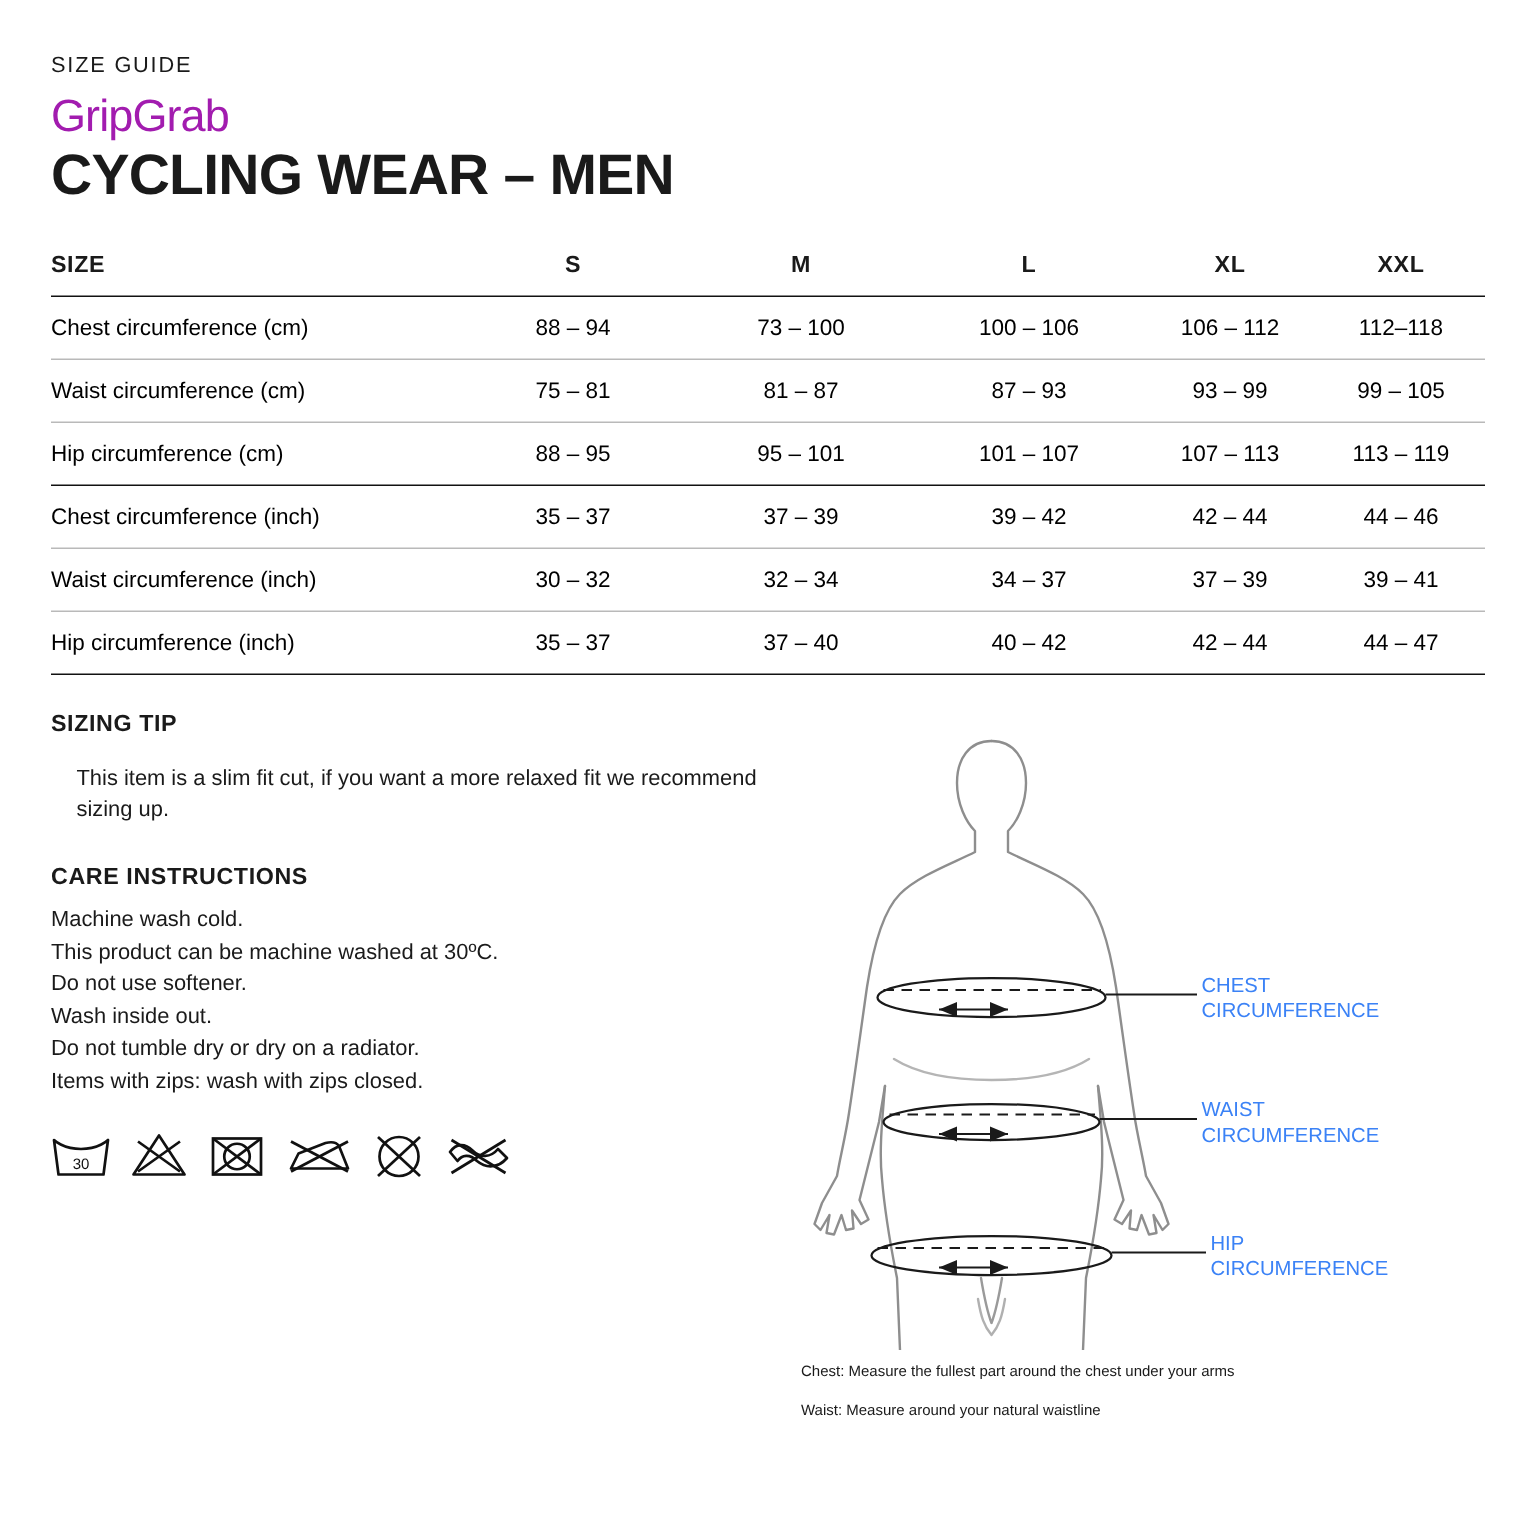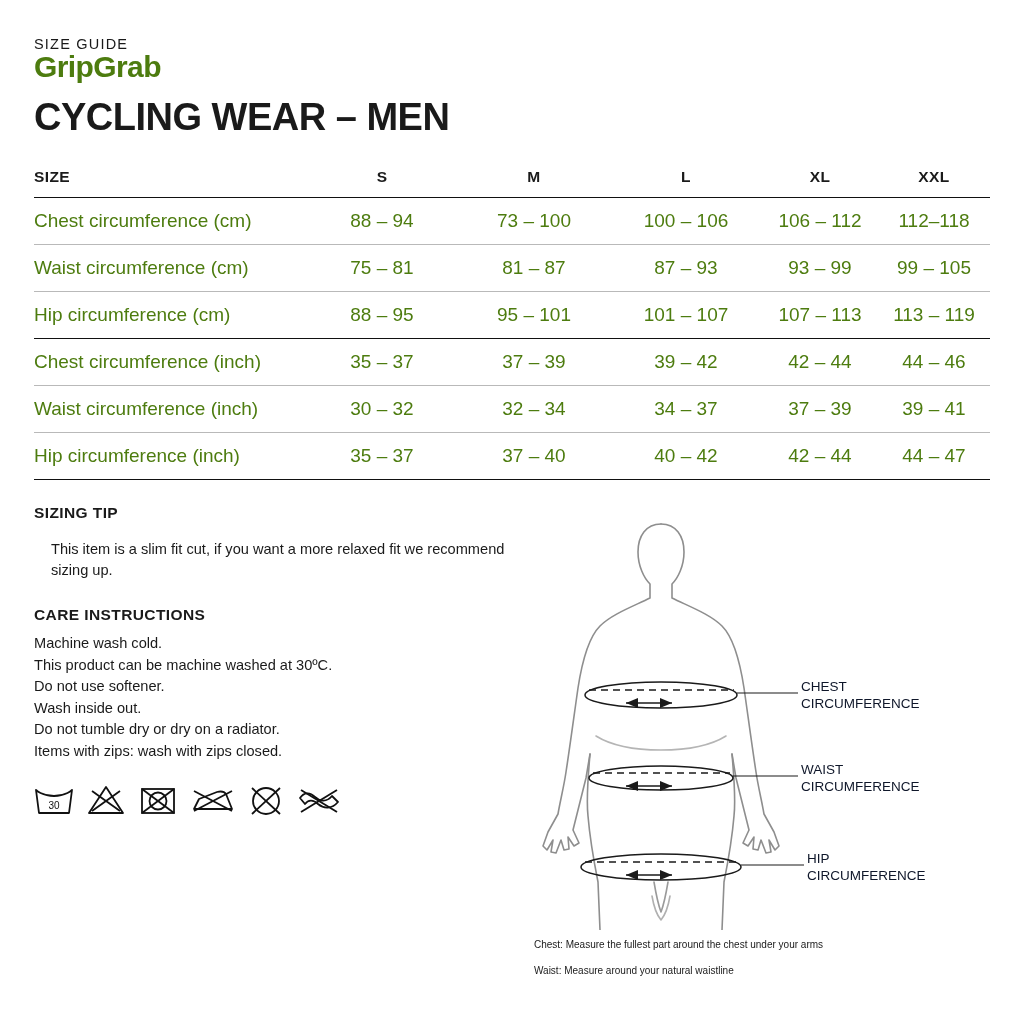--- a/index.html
+++ b/index.html
@@ -34,25 +34,26 @@
   }
   .kicker {
     font-size: 14.5px;
     letter-spacing: 1.2px;
     font-weight: 400;
     color: #1a1a1a;
     padding-top: 6px;
   }
   .brand {
     font-size: 30px;
-    font-weight: 700;
+    font-weight: 400;
     letter-spacing: -0.6px;
-    color: #4d7c0f;
+    color: #a21caf;
     line-height: 1;
     padding-top: 0px;
+    margin-top: 11px;
   }
   h1.title {
     margin: 28px 0 0 0;
     font-size: 38px;
     font-weight: 700;
     letter-spacing: -0.5px;
     line-height: 1.05;
   }
 
   
@@ -73,22 +74,22 @@
     font-size: 15.5px;
     letter-spacing: 0.4px;
     padding-bottom: 11px;
   }
   table.sizes thead tr {
     border-bottom: 1.6px solid #111;
   }
   table.sizes tbody td {
     padding: 12px 0 12px 0;
     border-bottom: 1px solid #b9b9b9;
-    font-size: 19px;
-    color: #4d7c0f;
+    font-size: 15px;
+    color: #000000;
   }
   table.sizes tbody tr.thick td {
     border-bottom: 1.6px solid #111;
   }
   table.sizes tbody tr:last-child td {
     border-bottom: 1.6px solid #111;
   }
   col.c0 { width: 272px; }
   col.c1 { width: 152px; }
   col.c2 { width: 152px; }
@@ -141,21 +142,21 @@
   .measure-notes {
     margin-top: 8px;
     font-size: 10px;
     line-height: 1.45;
   }
   .measure-notes p { margin: 0 0 12px 0; }
   .lbl {
     position: absolute;
     font-size: 13.5px;
     line-height: 1.3;
-    color: #0f172a;
+    color: #3b82f6;
     white-space: pre-line;
   }
 </style>
 </head>
 <body>
 
 <div class="page">
 
   <div class="topbar">
     <div class="kicker">SIZE GUIDE</div>

